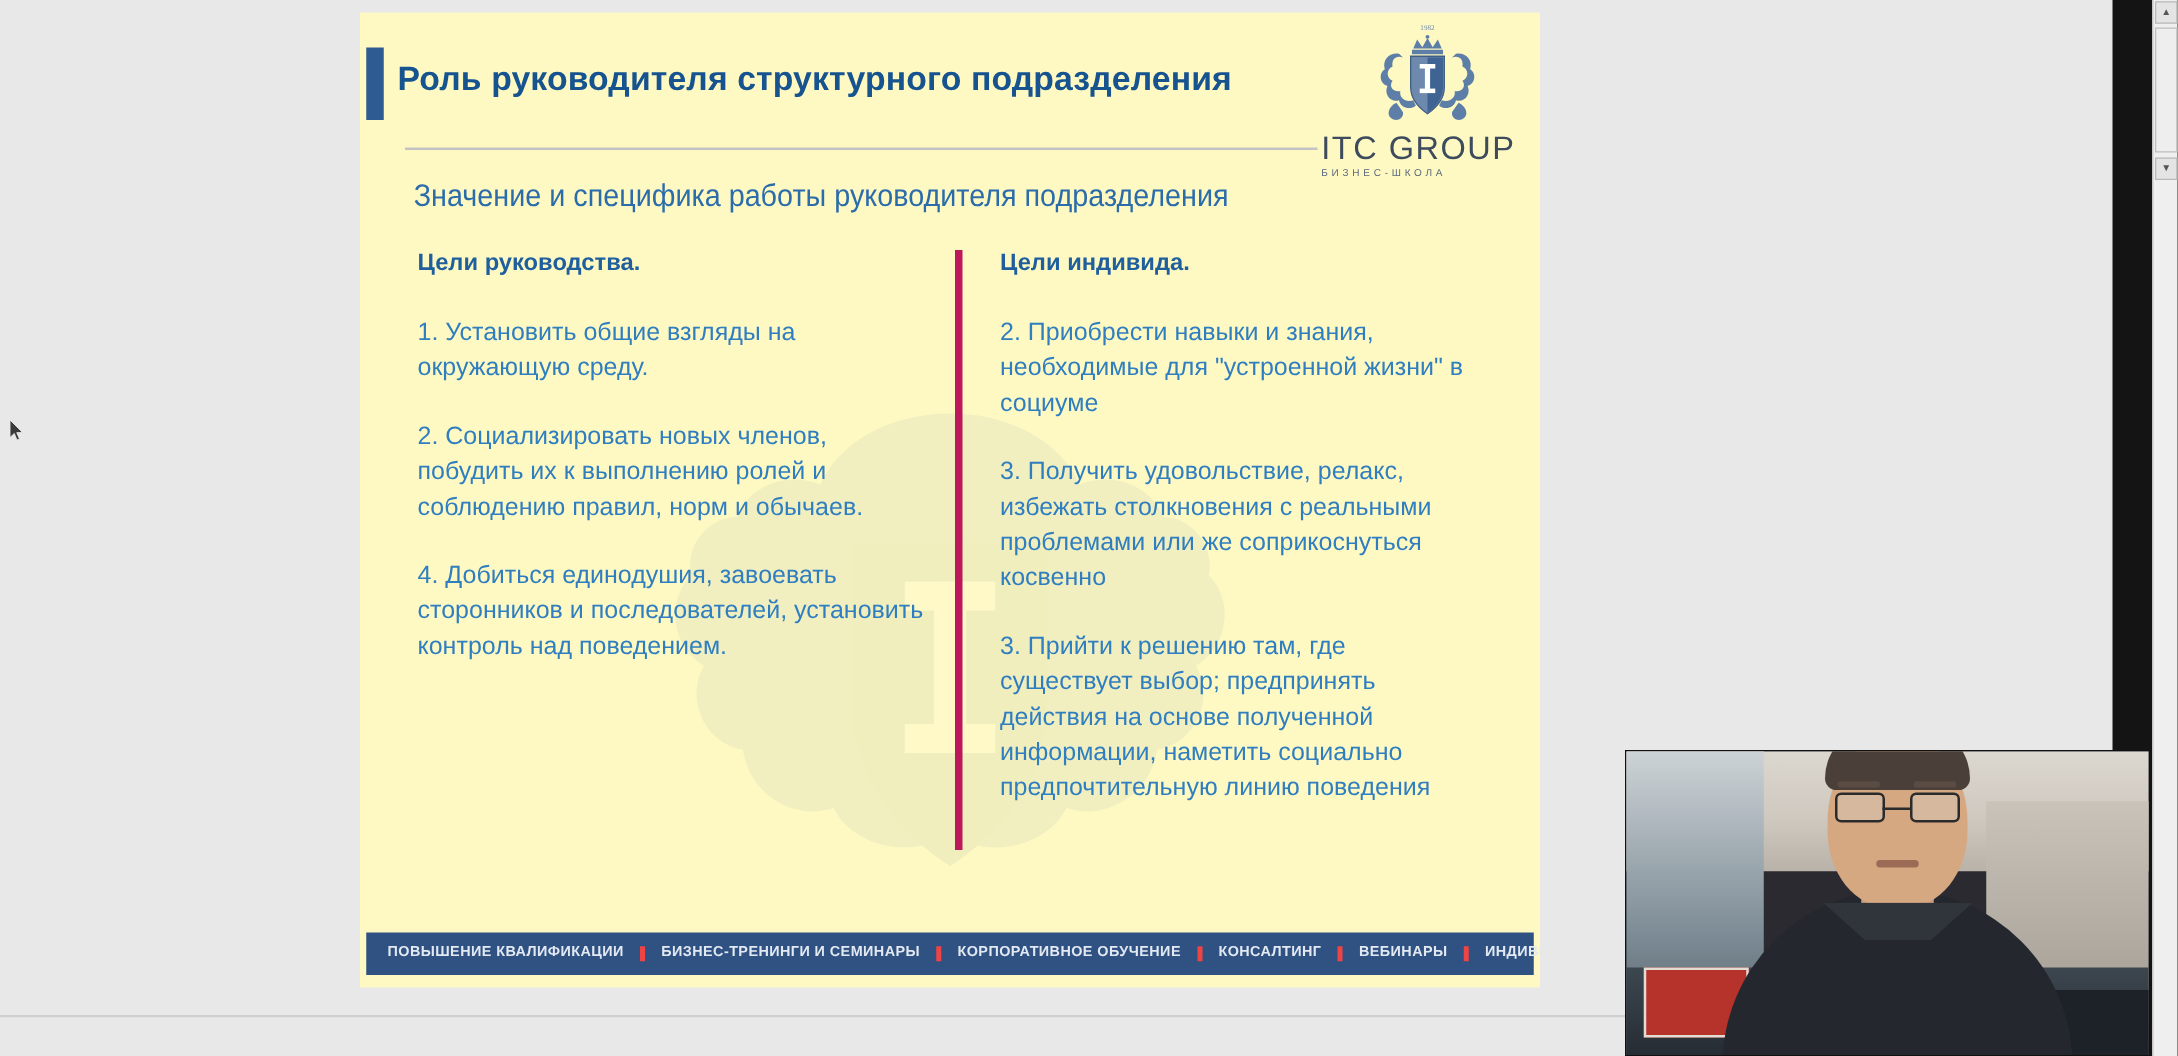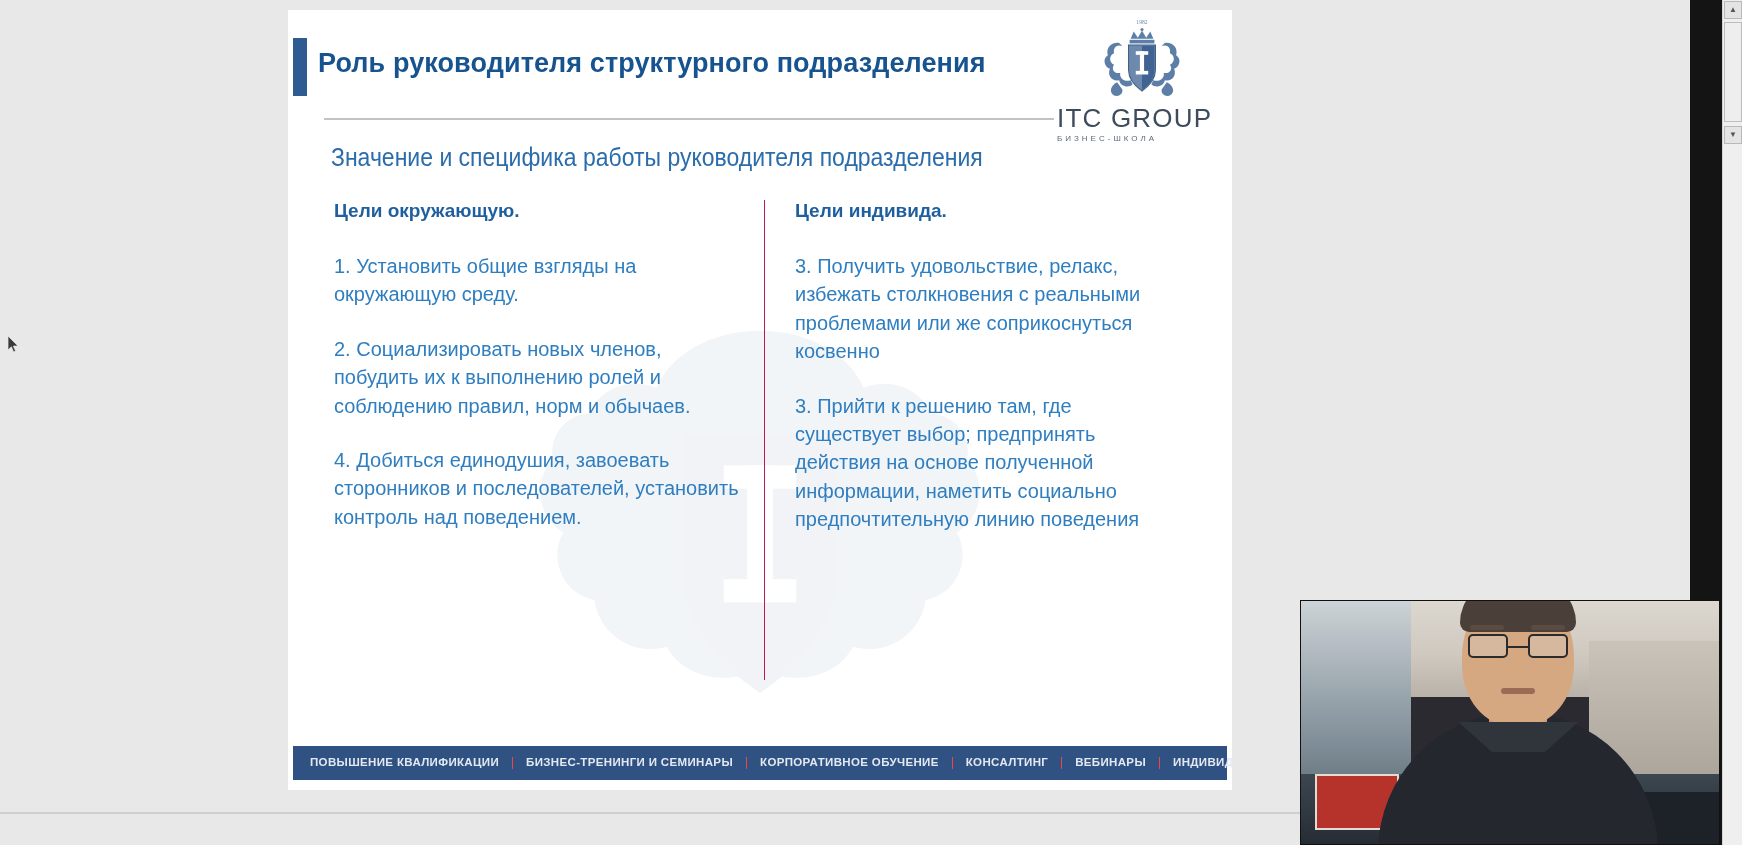--- a/index.html
+++ b/index.html
@@ -77,21 +77,21 @@
     left: 1690px; top: 0;
     width: 32px; height: 845px;
     background: #141414;
   }
 
   
   #slide {
     position: absolute;
     left: 288px; top: 10px;
     width: 944px; height: 780px;
-    background: #ffffff;
+    background: #fef9c3;
     overflow: hidden;
   }
   
   #slide-watermark {
     position: absolute;
     left: 50%; top: 300px;
     transform: translateX(-50%);
     width: 520px; height: 440px;
     opacity: .055;
     pointer-events: none;
@@ -162,21 +162,21 @@
     width: 880px; height: 480px;
     display: flex;
   }
   .col {
     position: relative;
     flex: 0 0 50%;
     padding: 0 22px 0 10px;
   }
   .col.right {
     padding-left: 30px;
-    border-left: 1px solid #be185d;
+    border-left: 6px solid #be185d;
   }
   .col-head {
     font-size: 19px;
     font-weight: bold;
     color: #1f5f9e;
     margin-bottom: 30px;
     white-space: nowrap;
   }
   .col-item {
     font-size: 20px;
@@ -197,21 +197,21 @@
     padding-left: 4px;
   }
   .fb-item {
     font-size: 11.5px;
     font-weight: bold;
     color: #e3e9f2;
     letter-spacing: .35px;
     padding: 0 13px;
     white-space: nowrap;
     line-height: 1;
-    border-right: 1px solid #ef4444;
+    border-right: 4px solid #ef4444;
   }
   .fb-item:last-child { border-right: none; }
 
   
   #webcam {
     position: absolute;
     right: 22px; bottom: 0;
     width: 420px; height: 245px;
     overflow: hidden;
     background: #2a2a30;
@@ -389,28 +389,29 @@
       </svg>
       <div id="logo-name">ITC GROUP</div>
       <div id="logo-sub">БИЗНЕС-ШКОЛА</div>
     </div>
 
     <div id="slide-subtitle">Значение и специфика работы руководителя подразделения</div>
 
     <div id="columns">
 
       <div class="col left">
-        <div class="col-head">Цели окружающую.</div>
+        <div class="col-head">Цели руководства.</div>
         <div class="col-item">1. Установить общие взгляды на окружающую среду.</div>
         <div class="col-item">2. Социализировать новых членов, побудить их к выполнению ролей и соблюдению правил, норм и обычаев.</div>
         <div class="col-item">4. Добиться единодушия, завоевать сторонников и последователей, установить контроль над поведением.</div>
       </div>
 
       <div class="col right">
         <div class="col-head">Цели индивида.</div>
+        <div class="col-item">2. Приобрести навыки и знания, необходимые для "устроенной жизни" в социуме</div>
         <div class="col-item">3. Получить удовольствие, релакс, избежать столкновения с реальными проблемами или же соприкоснуться косвенно</div>
         <div class="col-item">3. Прийти к решению там, где существует выбор; предпринять действия на основе полученной информации, наметить социально предпочтительную линию поведения</div>
       </div>
 
     </div>
 
     <div id="footer-band">
       <span class="fb-item">ПОВЫШЕНИЕ КВАЛИФИКАЦИИ</span>
       <span class="fb-item">БИЗНЕС-ТРЕНИНГИ И СЕМИНАРЫ</span>
       <span class="fb-item">КОРПОРАТИВНОЕ ОБУЧЕНИЕ</span>

